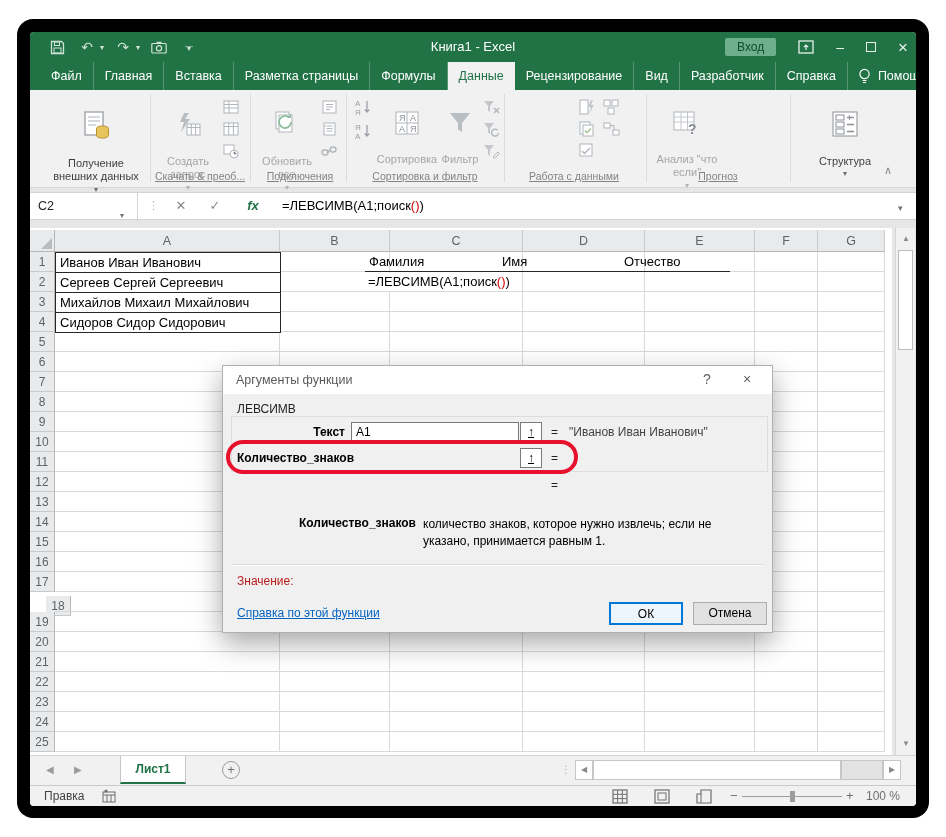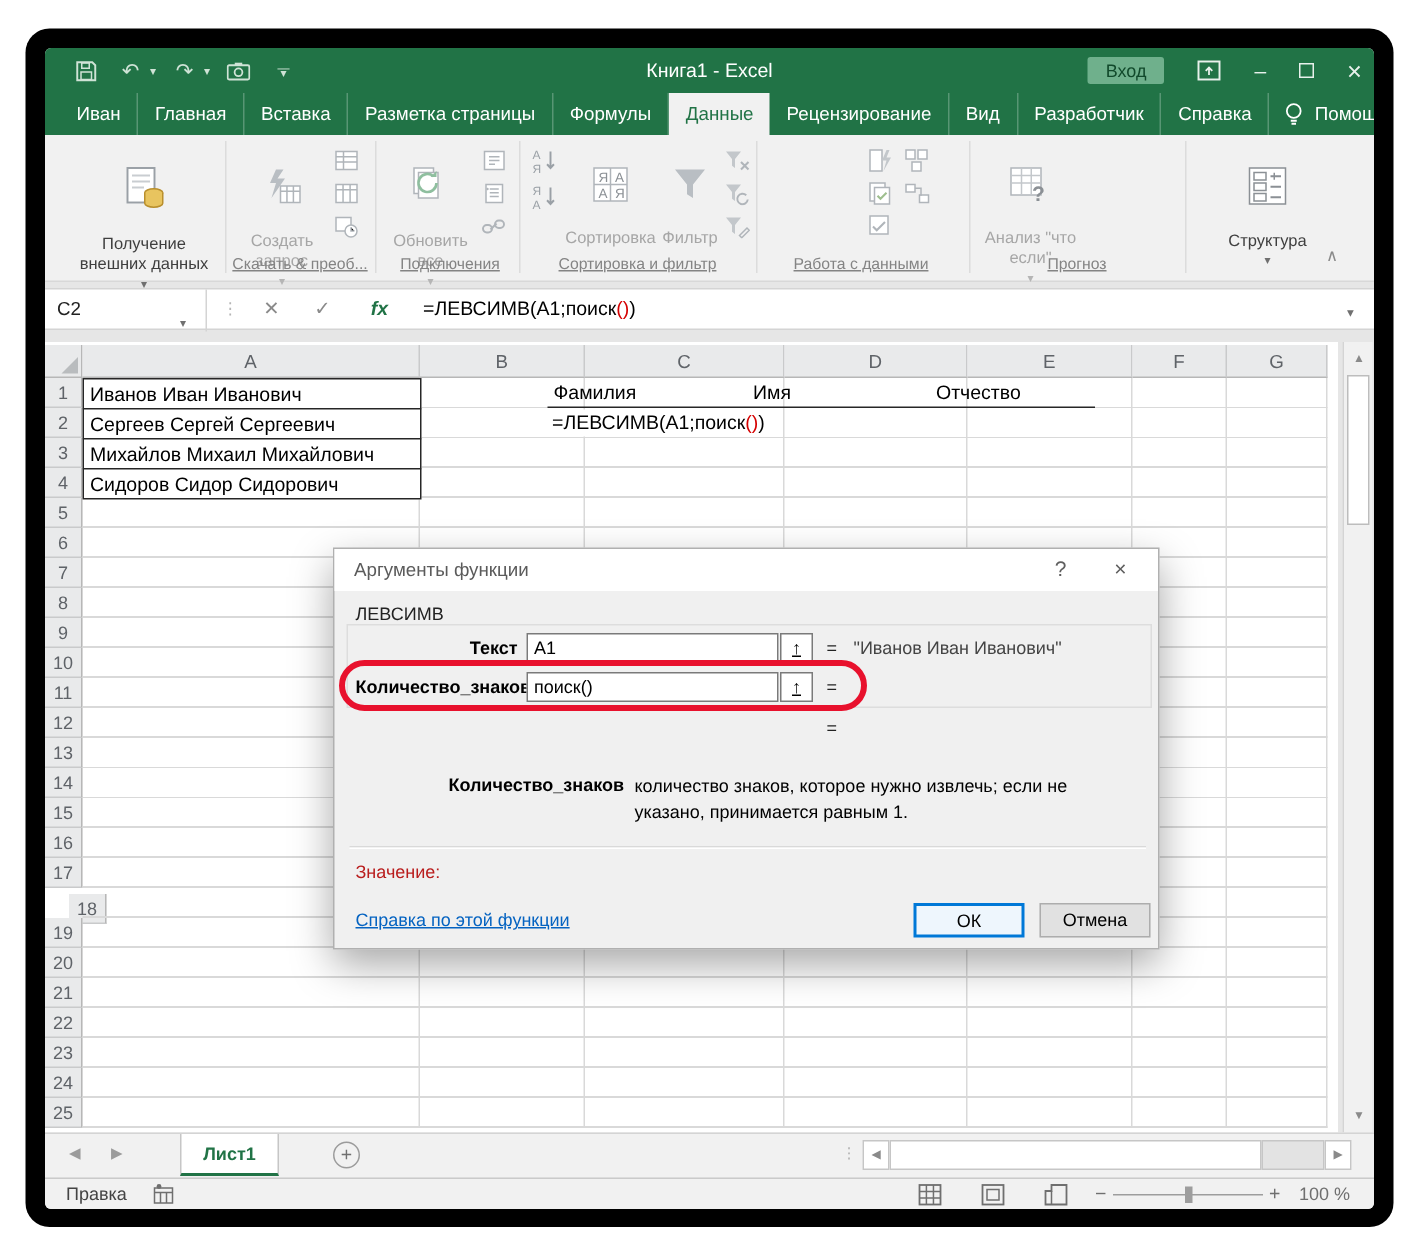--- a/index.html
+++ b/index.html
@@ -146,21 +146,21 @@
             </svg>
       </span>
       <span class="wbtn">–</span>
       <span class="wbtn"><span class="maxbox"></span></span>
       <span class="wbtn" style="font-size:17px;">×</span>
     </div>
   </div>
 
   <div class="tabrow">
     <span id="tab-strip" style="display:flex;">
-          <span class="tab">Иван</span>
+          <span class="tab">Файл</span>
           <span class="tab">Главная</span>
           <span class="tab">Вставка</span>
           <span class="tab">Разметка страницы</span>
           <span class="tab">Формулы</span>
           <span class="tab active">Данные</span>
           <span class="tab">Рецензирование</span>
           <span class="tab">Вид</span>
           <span class="tab">Разработчик</span>
           <span class="tab">Справка</span>
         </span>
@@ -520,21 +520,20 @@
     <div class="dlg-fn">ЛЕВСИМВ</div>
     <div class="dlg-frame"></div>
 
     <div class="fldlabel" style="left:14px;top:59px;">Текст</div>
     <div class="fldinput" style="top:56px;">A1</div>
     <div class="spinner" style="top:56px;">↑</div>
     <span class="eqs" style="top:59px;">=</span>
     <span class="fldresult" style="top:59px;">"Иванов Иван Иванович"</span>
 
     <div class="fldlabel" style="left:14px;top:85px;">Количество_знаков</div>
-    <div class="fldinput" style="top:82px;">поиск()</div>
     <div class="spinner" style="top:82px;">↑</div>
     <span class="eqs" style="top:85px;">=</span>
 
     <span class="eqs" style="top:112px;">=</span>
 
     <div class="dlg-pname">Количество_знаков</div>
     <div class="dlg-phelp">количество знаков, которое нужно извлечь; если не указано, принимается равным 1.</div>
     <div class="dlg-sep"></div>
     <div class="dlg-value">Значение:</div>
     <div class="dlg-link">Справка по этой функции</div>

